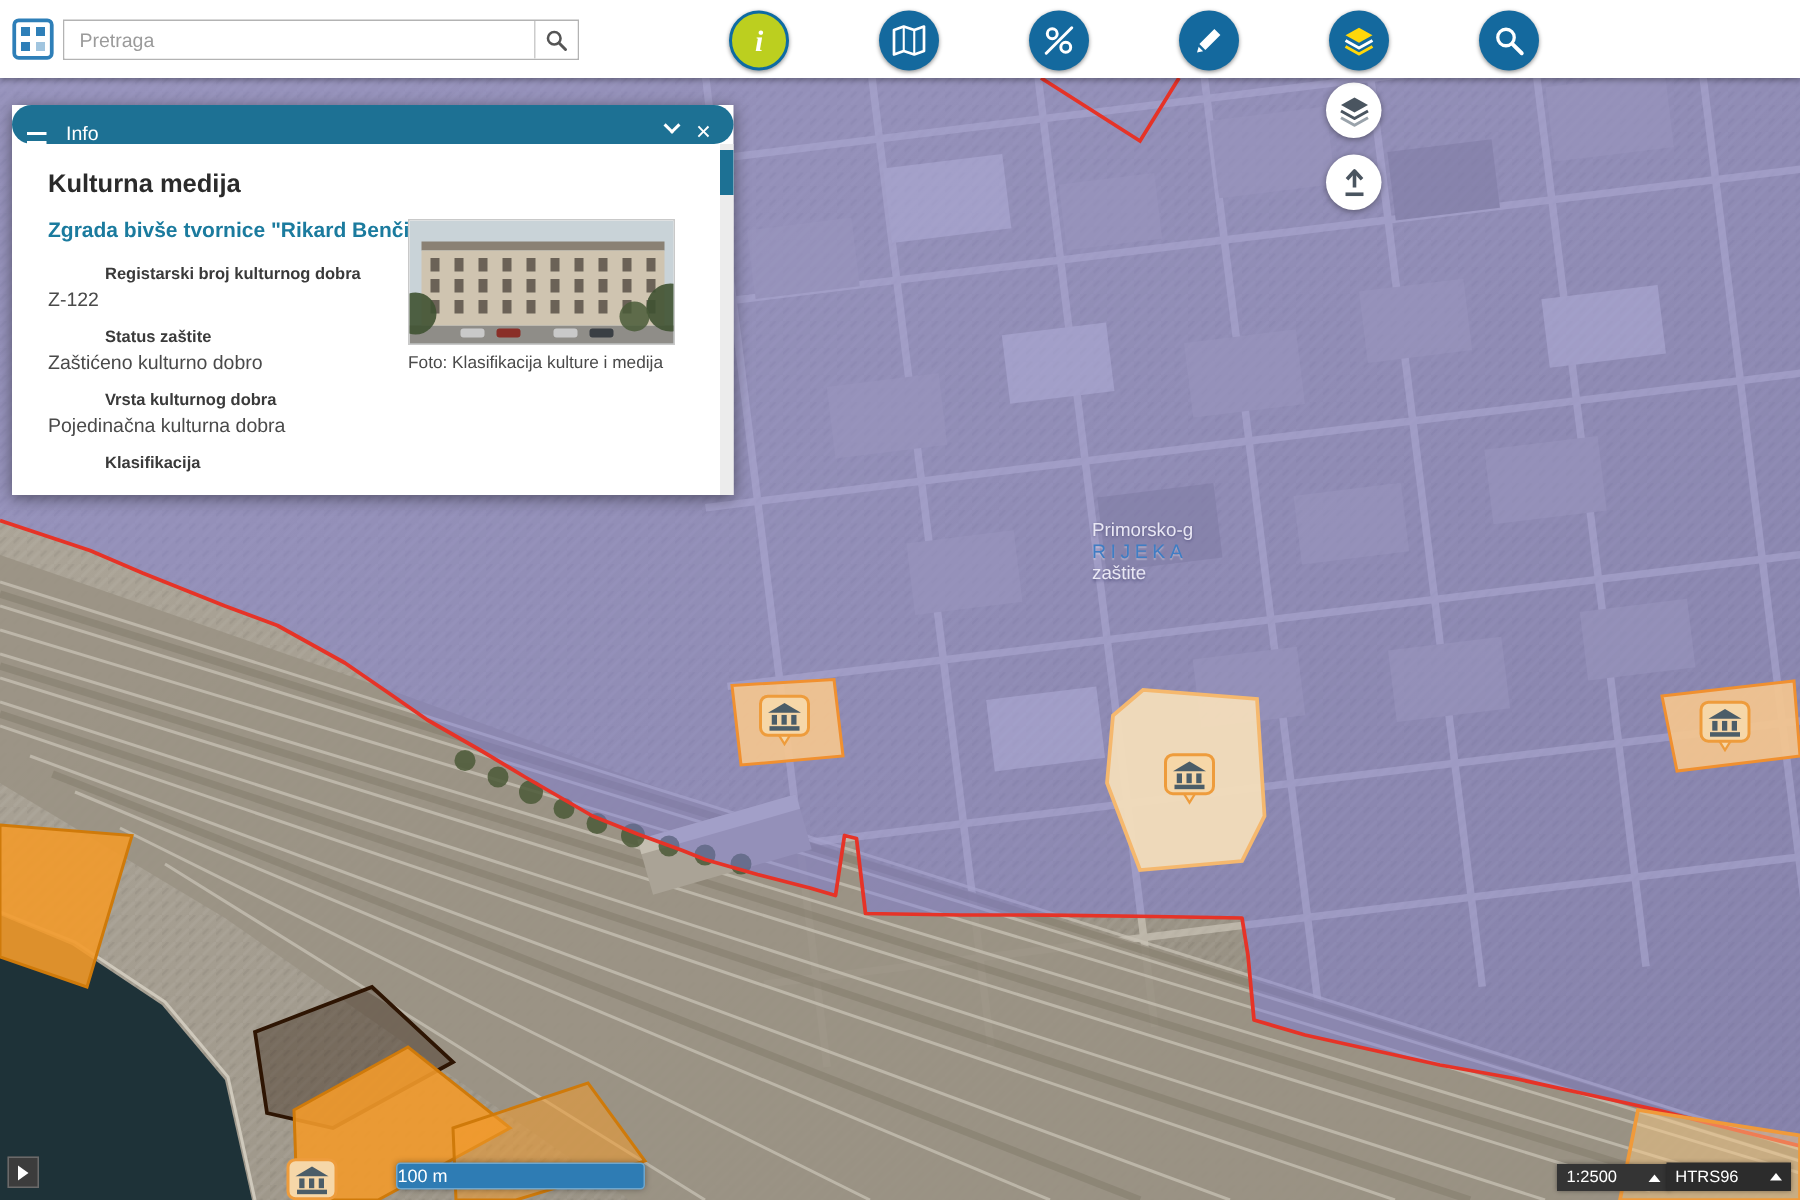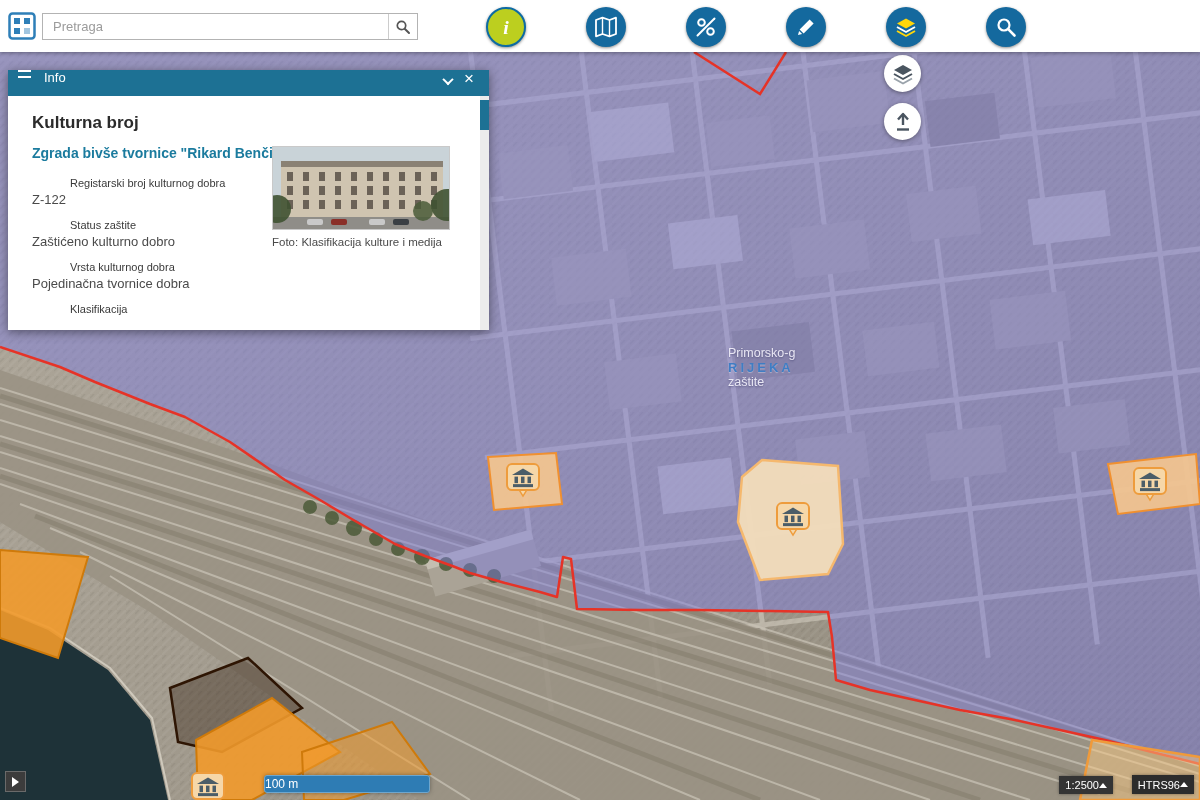--- a/index.html
+++ b/index.html
@@ -4,82 +4,82 @@
 <style>
   * { margin:0; padding:0; box-sizing:border-box; }
   html,body { width:1200px; height:800px; overflow:hidden; }
   body { font-family:"Liberation Sans", sans-serif; position:relative; background:#9b958a; }
   button { font-family:inherit; cursor:pointer; }
 
   
   .topbar { position:absolute; top:0; left:0; width:1200px; height:52px; background:#fff;
             box-shadow:0 1px 4px rgba(0,0,0,.35); z-index:30; }
   .logo { position:absolute; left:8px; top:12px; width:28px; height:28px; }
-  .searchbox { position:absolute; left:42px; top:13px; width:376px; height:27px;
+  .searchbox { position:absolute; left:42px; top:13px; width:344px; height:27px;
                border:1px solid #b3b3b3; background:#fff; display:flex; }
   .searchbox input { flex:1; border:none; outline:none; padding:0 10px; font-size:13px; color:#333; }
   .searchbox input::placeholder { color:#9b9b9b; }
   .search-btn { width:29px; background:#fff; border:none; border-left:1px solid #ccc;
                 display:flex; align-items:center; justify-content:center; }
   .tools { position:absolute; left:486px; top:7px; display:flex; gap:60px; }
   .tool-btn { width:40px; height:40px; border-radius:50%; background:#14699e; border:none;
               box-shadow:0 1px 3px rgba(0,0,0,.45); display:flex; align-items:center; justify-content:center; }
   .tool-btn.active { background:#bccf1f; border:2px solid #0d6ba3; }
 
   
   .map { position:absolute; top:52px; left:0; width:1200px; height:748px; overflow:hidden;
          background:linear-gradient(115deg,#aba496 0%,#b5aea1 30%,#9d968a 58%,#8d8679 100%); }
   .map svg.base { position:absolute; inset:0; }
 
   .maplabel { position:absolute; left:728px; top:294px; width:175px; text-align:left; z-index:4;
               color:#e9e7f4; font-size:12.5px; text-shadow:0 1px 2px rgba(30,30,80,.45); pointer-events:none; }
-  .maplabel .city { color:#3f7dc4; font-weight:bold; font-size:13px; letter-spacing:3px; text-shadow:0 1px 1px rgba(255,255,255,.35); }
+  .maplabel .city { color:#3f7dc4; font-weight:normal; font-size:13px; letter-spacing:3px; text-shadow:0 1px 1px rgba(255,255,255,.35); }
 
   .poi { position:absolute; width:38px; height:36px; transform:translate(-50%,-58%); z-index:5; cursor:pointer; }
 
   .fab { position:absolute; left:884px; width:37px; height:37px; border-radius:50%; background:#fff; border:none;
          box-shadow:0 1px 4px rgba(0,0,0,.4); display:flex; align-items:center; justify-content:center; z-index:6; }
   .fab.layers { top:3px; }
   .fab.upload { top:51px; }
 
   .scalebar { position:absolute; left:262px; top:722px; width:170px; height:20px; z-index:6; }
   .scalepill { width:166px; height:18px; margin:1px 2px; background:#2e7cb4; border:1px solid #6ea6cd;
                border-radius:3px; color:#fff; font-size:12px; line-height:16px;
                box-shadow:0 0 4px rgba(0,0,0,.35); }
 
   .mini-btn { position:absolute; left:5px; top:719px; width:21px; height:21px; background:#3c3c3c;
               border:1px solid #6a6a6a; display:flex; align-items:center; justify-content:center; z-index:6; }
   .tri-right { width:0; height:0; border-top:5px solid transparent; border-bottom:5px solid transparent;
                border-left:7px solid #fff; }
 
   .map-ctl { position:absolute; height:18px; background:#343434; color:#fff; font-size:11px; border:none;
-             display:flex; align-items:center; gap:0; padding:0 6px; z-index:6; box-shadow:0 0 3px rgba(0,0,0,.4);margin-left:15px; }
+             display:flex; align-items:center; gap:21px; padding:0 6px; z-index:6; box-shadow:0 0 3px rgba(0,0,0,.4);margin-left:15px; }
   .ctl-scale { right:87px; top:724px; }
   .ctl-crs   { right:6px;  top:723px; height:19px; background:#2c2c2c; }
   .tri-up { width:0; height:0; border-left:4px solid transparent; border-right:4px solid transparent;
             border-bottom:5px solid #fff; }
 
   
   .info-panel { position:absolute; left:8px; top:70px; width:481px; background:#fff; z-index:40;
                 box-shadow:0 2px 10px rgba(0,0,0,.45); }
-  .panel-header { height:26px; background:#1d7194; color:#fff; display:flex; align-items:flex-start; padding:0 10px; }
+  .panel-header { height:26px; background:#1d7194; color:#fff; display:flex; align-items:flex-end; padding:0 10px;border-radius:13px; }
   .dragbars { width:13px; height:8px; border-top:2px solid #fff; border-bottom:2px solid #fff; margin-right:13px; cursor:grab; }
   .panel-title { font-size:13px; }
   .panel-header .spacer { flex:1; }
   .chev-btn { background:none; border:none; width:22px; height:22px; display:flex; align-items:center; justify-content:center; }
   .chev-down { width:8px; height:8px; border-right:2px solid #fff; border-bottom:2px solid #fff;
                transform:rotate(45deg) translate(-1px,-1px); }
   .close-btn { background:none; border:none; color:#fff; font-size:17px; line-height:1; width:20px; }
 
   .panel-body { position:relative; height:234px; padding:17px 34px 10px 24px; overflow:hidden; }
   .panel-body h1 { font-size:17px; font-weight:700; color:#2b2b2b; margin-bottom:12px; }
   .panel-body h2 { font-size:14px; font-weight:700; color:#1b7b9e; margin-bottom:16px; }
   .fields { width:228px; }
   .field { margin-bottom:12px; }
-  .field .flabel { font-size:11px; font-weight:400; color:#3a3a3a;padding-left:38px; }
+  .field .flabel { font-size:11px; font-weight:700; color:#3a3a3a;padding-left:38px; }
   .field .fvalue { font-size:13px; color:#4a4a4a; margin-top:3px; }
 
   .photo-wrap { position:absolute; left:264px; top:50px; width:190px; }
   .photo { width:178px; height:84px; border:1px solid #c9c9c9; display:block; }
   .photo-caption { font-size:11.5px; color:#4a4a4a; margin-top:6px; white-space:nowrap; }
 
   .panel-scroll { position:absolute; right:0; top:26px; bottom:0; width:9px; background:#ececec; }
   .panel-thumb { position:absolute; top:4px; left:0; width:9px; height:30px; background:#1d7194; cursor:pointer; }
 </style>
 </head>
@@ -357,35 +357,35 @@
     <span class="dragbars"></span>
     <span class="panel-title">Info</span>
     <span class="spacer"></span>
     <button class="chev-btn">
       <span class="chev-down"></span>
     </button>
     <button class="close-btn">×</button>
   </div>
 
   <div class="panel-body">
-    <h1>Kulturna broj</h1>
+    <h1>Kulturna medija</h1>
     <h2>Zgrada bivše tvornice "Rikard Benčić"</h2>
 
     <div class="fields">
       <div class="field">
         <div class="flabel">Registarski broj kulturnog dobra</div>
         <div class="fvalue">Z-122</div>
       </div>
       <div class="field">
         <div class="flabel">Status zaštite</div>
         <div class="fvalue">Zaštićeno kulturno dobro</div>
       </div>
       <div class="field">
         <div class="flabel">Vrsta kulturnog dobra</div>
-        <div class="fvalue">Pojedinačna tvornice dobra</div>
+        <div class="fvalue">Pojedinačna kulturna dobra</div>
       </div>
       <div class="field">
         <div class="flabel">Klasifikacija</div>
         <div class="fvalue"></div>
       </div>
     </div>
 
     <div class="photo-wrap">
       <svg class="photo" width="178" height="84">
         <rect width="178" height="84" fill="#c9d3d8"></rect>

